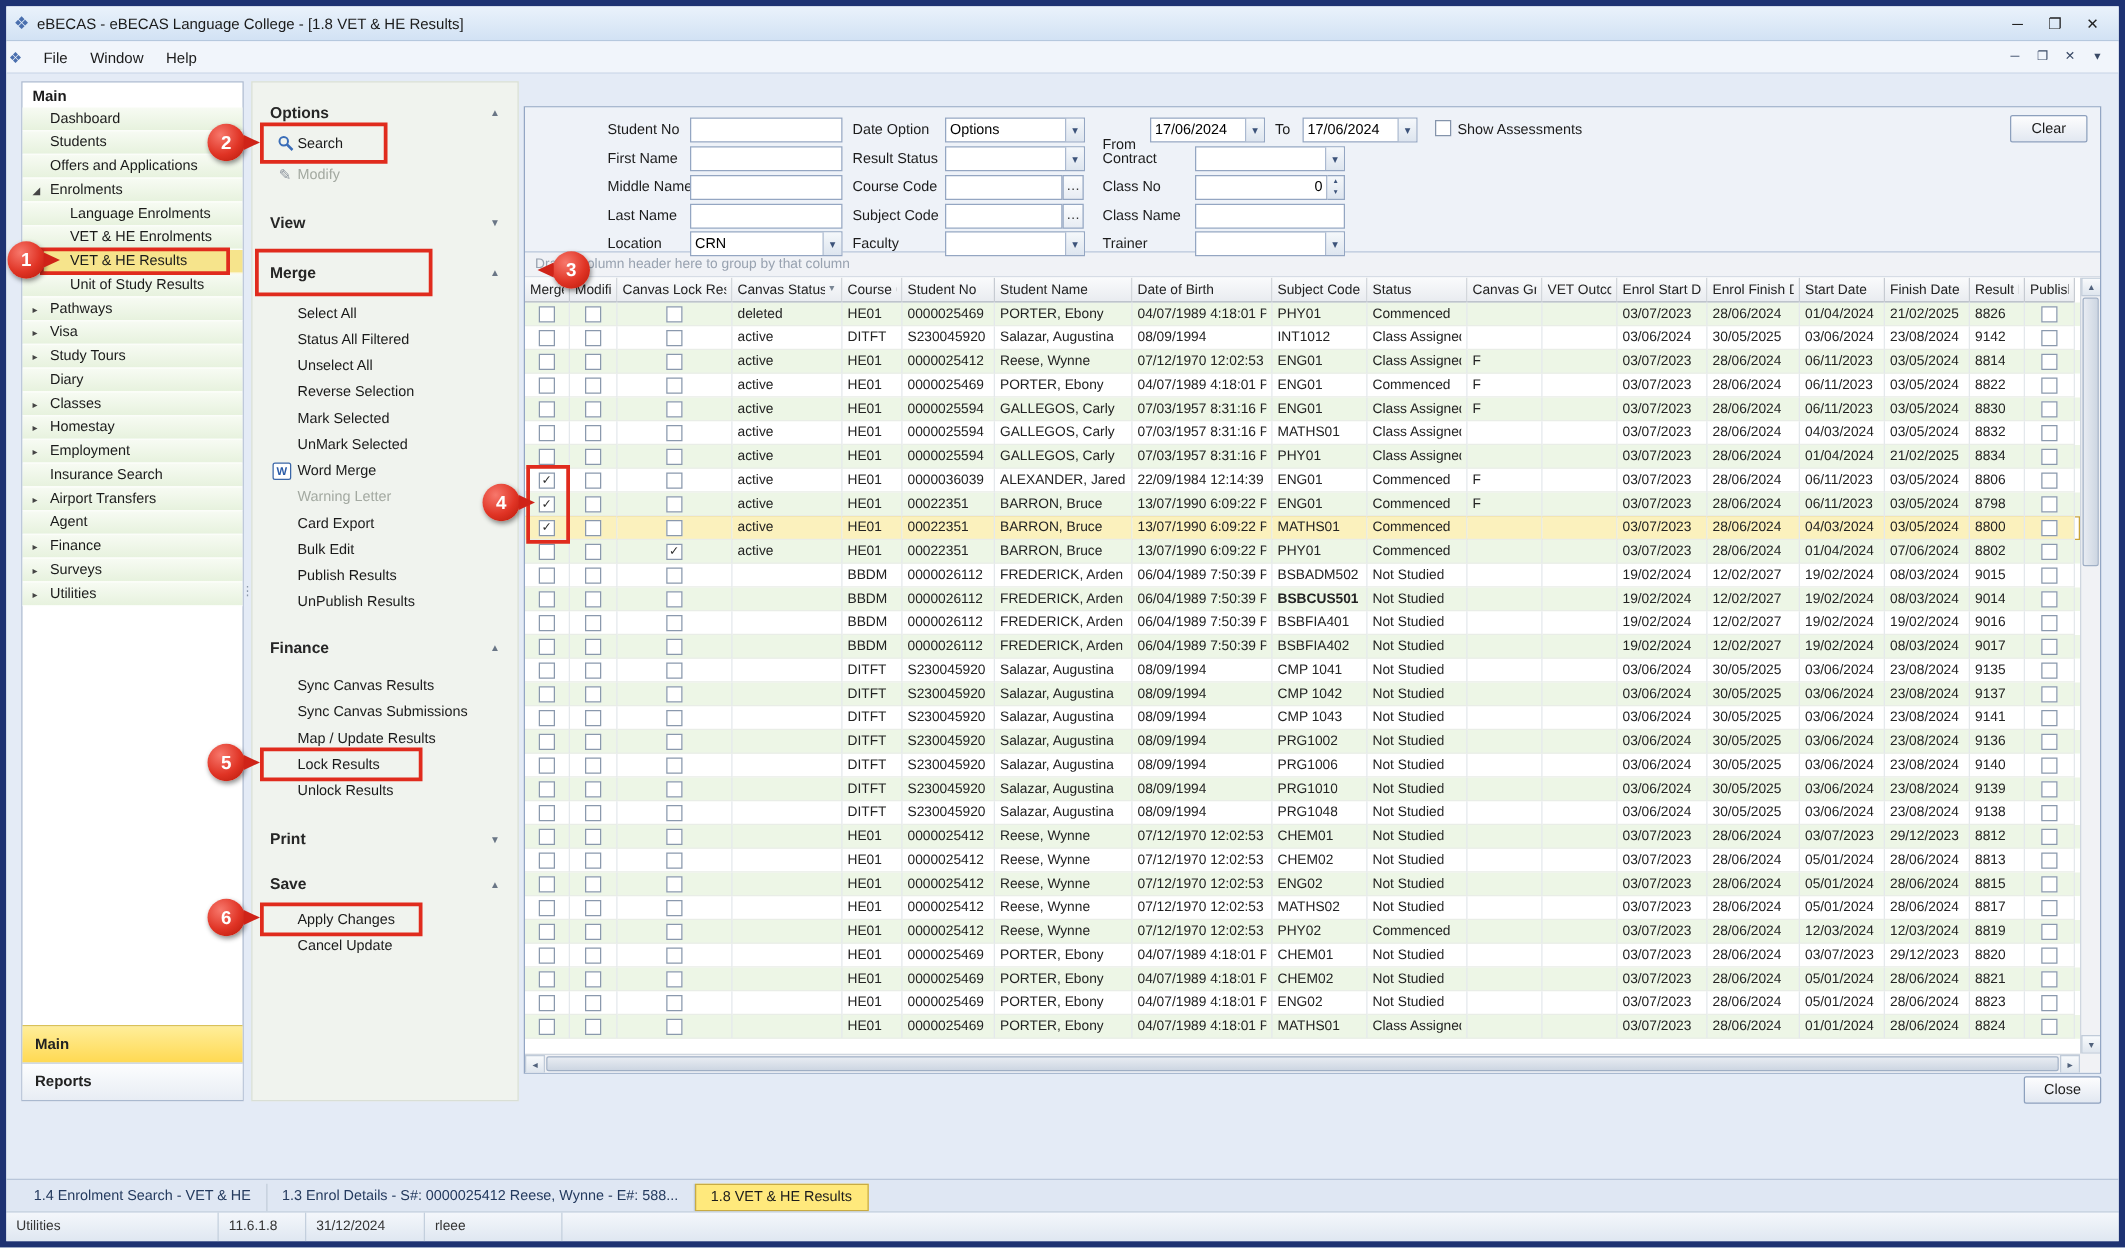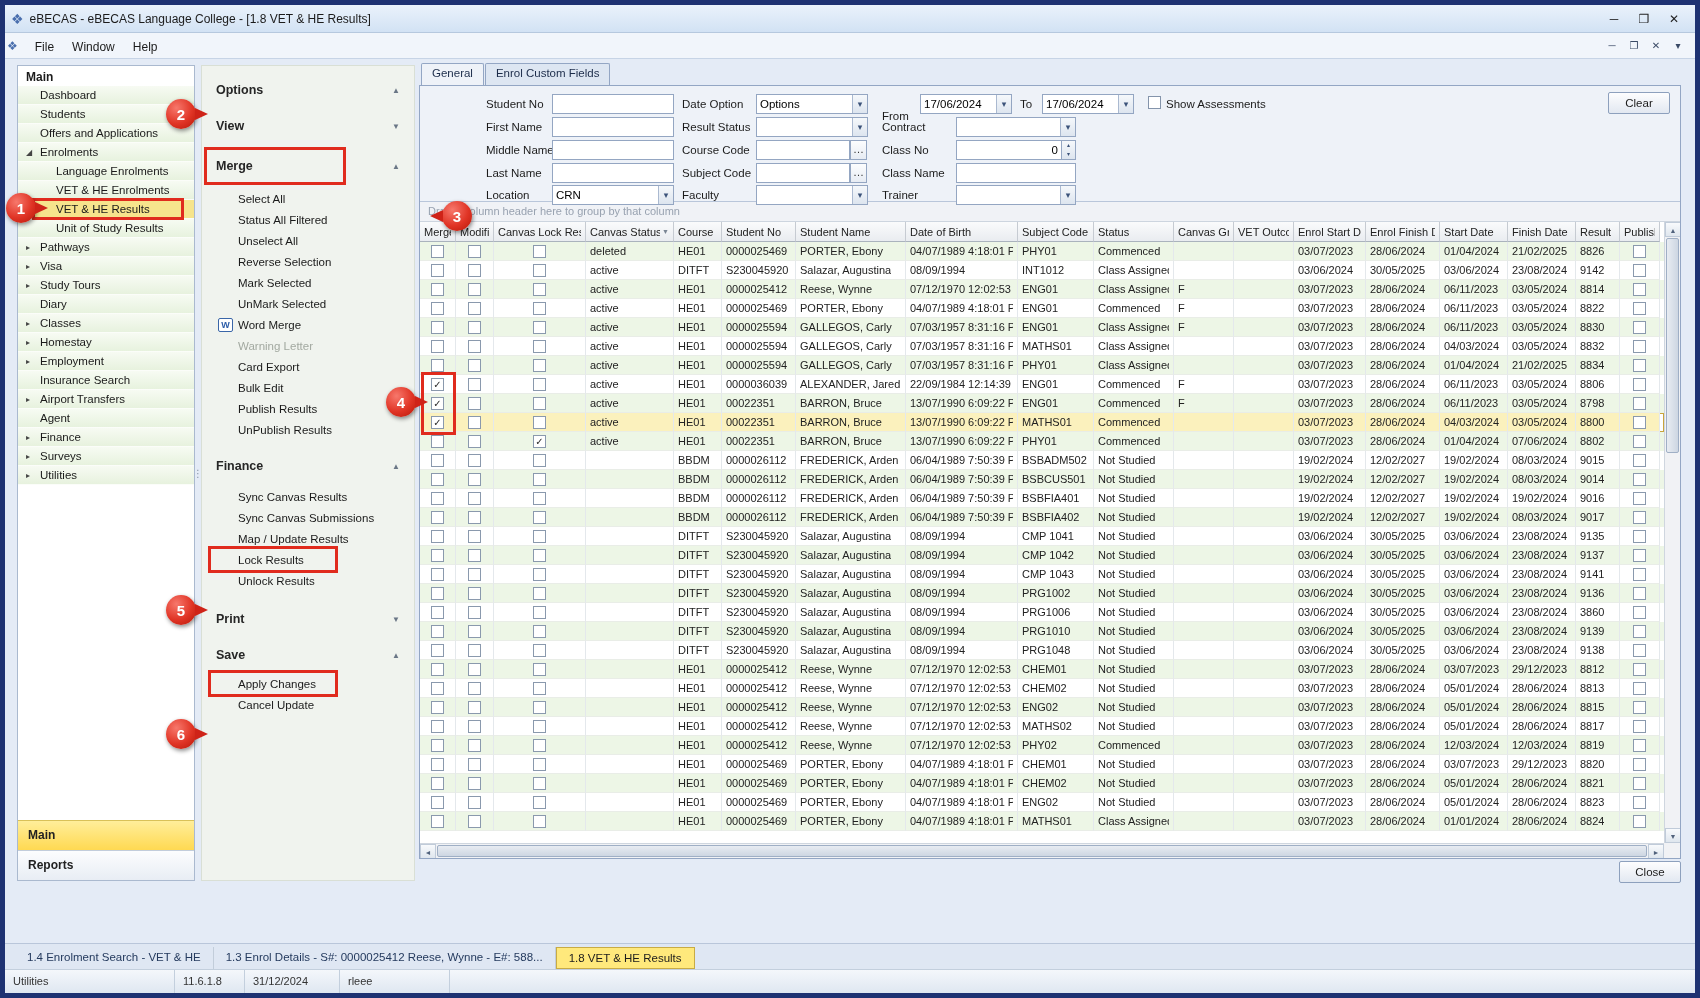--- a/index.html
+++ b/index.html
@@ -258,20 +258,35 @@
 
     <div class="splitter" data-name="splitter">
         <span data-name="splitter-grip-icon">⋮</span>
       </div>
 
     <div class="actions" id="actions" data-name="actions-panel">
         <div class="sec-head" data-name="section-header-options" style="margin-top: 0px;">
           <span class="sec-title" data-name="section-title">Options</span>
           <span class="sec-arrow" data-name="chevron-up-icon">▲</span>
         </div>
+        <div class="sec-items" data-name="section-items" style="margin-top: 2px;">
+          <div class="act-item tall annotated" data-name="action-search">
+            <span class="act-icon" data-name="search-icon">
+              <svg width="13" height="13" viewBox="0 0 13 13">
+                <circle cx="5" cy="5" r="3.4" fill="none" stroke="#3a6db8" stroke-width="1.6"></circle>
+                <line x1="7.6" y1="7.6" x2="12" y2="12" stroke="#3a6db8" stroke-width="2"></line>
+              </svg>
+            </span>
+            <span class="act-label" data-name="action-label">Search</span>
+          </div>
+          <div class="act-item tall disabled" data-name="action-modify">
+            <span class="act-icon" data-name="modify-icon">✎</span>
+            <span class="act-label" data-name="action-label">Modify</span>
+          </div>
+        </div>
         <div class="sec-head" data-name="section-header-view" style="margin-top: 16px; gap: 28px;">
           <span class="sec-title" data-name="section-title">View</span>
           <span class="sec-arrow" data-name="chevron-down-icon">▼</span>
         </div>
         <div class="sec-head annotated" data-name="section-header-merge" style="margin-top: 20px;">
           <span class="sec-title" data-name="section-title">Merge</span>
           <span class="sec-arrow" data-name="chevron-up-icon">▲</span>
         </div>
         <div class="sec-items" data-name="section-items" style="margin-top: 12px;">
           <div class="act-item" data-name="action-select-all">
@@ -363,24 +378,20 @@
             <span class="act-label" data-name="action-label">Apply Changes</span>
           </div>
           <div class="act-item" data-name="action-cancel-update">
             <span class="act-icon" data-name="icon-spacer"></span>
             <span class="act-label" data-name="action-label">Cancel Update</span>
           </div>
         </div>
       </div>
 
     <div class="content" data-name="content-area">
-      <div class="ctabs" data-name="content-tabs">
-        <span class="ctab active" data-name="tab-general">General</span>
-        <span class="ctab" data-name="tab-enrol-custom-fields">Enrol Custom Fields</span>
-      </div>
 
       <div class="panel" data-name="results-panel">
 
         <div class="filter-area" data-name="filter-panel">
 
           <span class="fl" style="left:66px;top:8px" data-name="student-no-label">Student No</span>
           <input class="ftb" style="left: 132px; top: 8px; width: 122px;" data-name="student-no-input" value="">
           <span class="fl" style="left:262px;top:8px" data-name="date-option-label">Date Option</span>
           <div class="combo" style="left:336px;top:8px;width:112px" data-name="date-option-select">
               <span class="cval" data-name="date-option-value">Options</span>
@@ -1202,21 +1213,21 @@
                   </div>
                   <div class="gc" data-name="student-no-cell-container" style="width: 74px;">
                     <span class="ct" data-name="student-no-cell">0000026112</span>
                   </div>
                   <div class="gc" data-name="student-name-cell-container" style="width: 110px;">
                     <span class="ct" data-name="student-name-cell">FREDERICK, Arden</span>
                   </div>
                   <div class="gc" data-name="date-of-birth-cell-container" style="width: 112px;">
                     <span class="ct" data-name="date-of-birth-cell">06/04/1989 7:50:39 PM</span>
                   </div>
-                  <div class="gc" data-name="subject-code-cell-container" style="width: 76px;">
+                  <div class="gc" data-name="subject-code-cell-container" style="width: 76px; font-weight: bold;">
                     <span class="ct" data-name="subject-code-cell">BSBCUS501</span>
                   </div>
                   <div class="gc" data-name="status-cell-container" style="width: 80px;">
                     <span class="ct" data-name="status-cell">Not Studied</span>
                   </div>
                   <div class="gc" data-name="canvas-grade-cell-container" style="width: 60px;">
                     <span class="ct" data-name="canvas-grade-cell"></span>
                   </div>
                   <div class="gc" data-name="vet-outcome-cell-container" style="width: 60px;">
                     <span class="ct" data-name="vet-outcome-cell"></span>
@@ -1619,21 +1630,21 @@
                   <div class="gc" data-name="enrol-finish-date-cell-container" style="width: 74px;">
                     <span class="ct" data-name="enrol-finish-date-cell">30/05/2025</span>
                   </div>
                   <div class="gc" data-name="start-date-cell-container" style="width: 68px;">
                     <span class="ct" data-name="start-date-cell">03/06/2024</span>
                   </div>
                   <div class="gc" data-name="finish-date-cell-container" style="width: 68px;">
                     <span class="ct" data-name="finish-date-cell">23/08/2024</span>
                   </div>
                   <div class="gc" data-name="result-no-cell-container" style="width: 44px;">
-                    <span class="ct" data-name="result-no-cell">3860</span>
+                    <span class="ct" data-name="result-no-cell">9140</span>
                   </div>
                   <div class="gc ccell" data-name="publish-checkbox-container" style="width: 40px;">
                     <span class="cbx" data-name="publish-checkbox"></span>
                   </div>
                 </div>
                 <div class="grid-row alt" data-name="grid-row">
                   <div class="gc ccell" data-name="merge-checkbox-container" style="width: 36px;">
                     <span class="cbx" data-name="merge-checkbox"></span>
                   </div>
                   <div class="gc ccell" data-name="modified-checkbox-container" style="width: 38px;">

